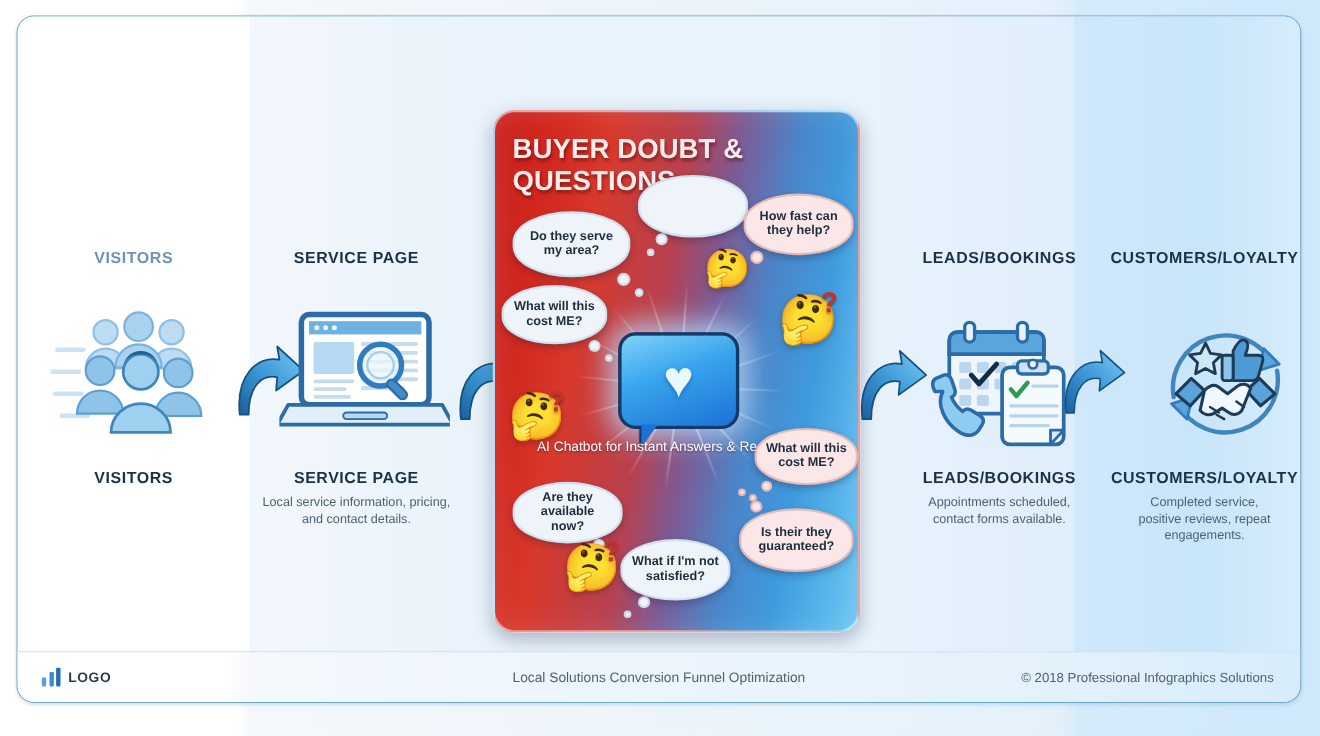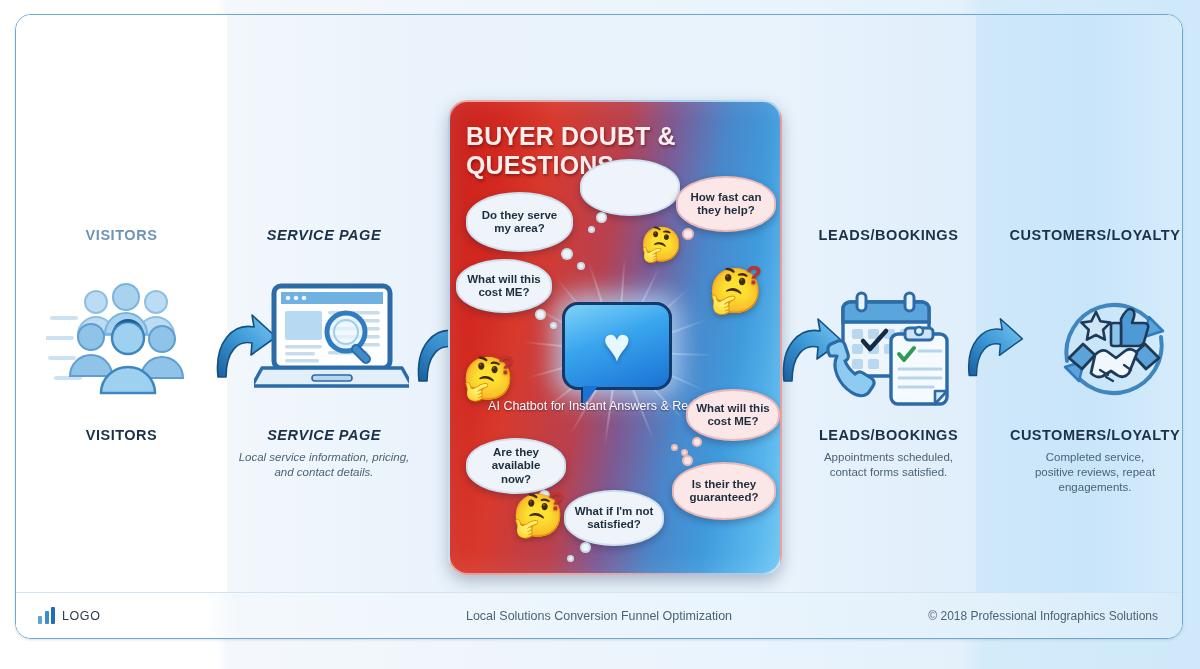--- a/index.html
+++ b/index.html
@@ -51,21 +51,21 @@
     display: flex; align-items: center;
   }
   #footer .logo-wrap {
     position: absolute; left: 22px; display: flex; align-items: center; gap: 7px;
   }
   .logo-bars { display: flex; align-items: flex-end; gap: 2.5px; height: 17px; }
   .logo-bars i { display: block; width: 4px; border-radius: 1px; background: #2f7fc4; }
   .logo-bars i:nth-child(1){ height: 8px;  background:#5aa3d8; }
   .logo-bars i:nth-child(2){ height: 13px; background:#3a8ccb; }
   .logo-bars i:nth-child(3){ height: 17px; background:#1f6fb6; }
-  .logo-text { font-size: 12.5px; font-weight: normal; letter-spacing: .6px; color:#2a3b4c; }
+  .logo-text { font-size: 12.5px; font-weight: bold; letter-spacing: .6px; color:#2a3b4c; }
   #footer .foot-center {
     position: absolute; left: 0; right: 0; text-align: center;
     font-size: 12.5px; color: #4a6476;
   }
   #footer .foot-right {
     position: absolute; right: 24px; font-size: 12px; color: #4a6476;
   }
 
   
   #stage { position: absolute; left: 0; top: 0; right: 0; bottom: 46px; }
@@ -235,21 +235,21 @@
             <linearGradient id="ag1" x1="0" y1="1" x2="1" y2="0">
               <stop offset="0" stop-color="#1a5f9e"></stop>
                 <stop offset=".5" stop-color="#3e9ad8"></stop>
               <stop offset="1" stop-color="#7cc8f2"></stop>
             </linearGradient>
           </defs>
           <path d="M10 66 C6 30 26 12 46 16 L44 4 L68 26 L43 44 L44 32 C30 29 18 40 18 66 Z" fill="url(#ag1)" stroke="#14507f" stroke-width="1.6" stroke-linejoin="round"></path>
         </svg>
       </div>
 
-      <div class="stage-col" style="left:211px;width:194px;font-style:italic;">
+      <div class="stage-col" style="left:211px;width:194px;">
         <div class="label-top" style="top:212px;color:#1b3148;">SERVICE PAGE</div>
 
         <div class="icon-stage" style="left:27px;top:265px;width:155px;height:120px;">
           <svg viewBox="0 0 155 120" width="155" height="120">
 
             <rect x="20" y="6" width="116" height="82" rx="7" fill="#ffffff" stroke="#2a6ba8" stroke-width="5"></rect>
             <rect x="27" y="12" width="102" height="12" fill="#6fb2e2"></rect>
             <circle cx="34" cy="18" r="2.3" fill="#e9f4fc"></circle>
               <circle cx="42" cy="18" r="2.3" fill="#e9f4fc"></circle>
             <circle cx="50" cy="18" r="2.3" fill="#e9f4fc"></circle>
@@ -385,21 +385,21 @@
             <linearGradient id="ag3" x1="0" y1="1" x2="1" y2="0">
               <stop offset="0" stop-color="#1a5f9e"></stop>
                 <stop offset=".5" stop-color="#3e9ad8"></stop>
               <stop offset="1" stop-color="#7cc8f2"></stop>
             </linearGradient>
           </defs>
           <path d="M10 66 C6 30 26 12 46 16 L44 4 L68 26 L43 44 L44 32 C30 29 18 40 18 66 Z" fill="url(#ag3)" stroke="#14507f" stroke-width="1.6" stroke-linejoin="round"></path>
         </svg>
       </div>
 
-      <div class="stage-col" style="left:785px;width:175px;">
+      <div class="stage-col" style="left:805px;width:175px;">
         <div class="label-top" style="top:212px;color:#1b3148;">LEADS/BOOKINGS</div>
 
         <div class="icon-stage" style="left:24px;top:275px;width:128px;height:120px;">
           <svg viewBox="0 0 128 120" width="128" height="120">
 
             <rect x="18" y="12" width="86" height="74" rx="7" fill="#eef6fc" stroke="#2a6ba8" stroke-width="3.4"></rect>
             <path d="M18 19a7 7 0 0 1 7-7h72a7 7 0 0 1 7 7v13H18z" fill="#5aa5db" stroke="#2a6ba8" stroke-width="3.4"></path>
             <rect x="32" y="3" width="9" height="18" rx="4.5" fill="#e7f2fa" stroke="#2a6ba8" stroke-width="3"></rect>
             <rect x="80" y="3" width="9" height="18" rx="4.5" fill="#e7f2fa" stroke="#2a6ba8" stroke-width="3"></rect>
             <g fill="#b9d8f0">
@@ -425,21 +425,21 @@
               <line x1="74" y1="88" x2="116" y2="88"></line>
               <line x1="74" y1="97" x2="108" y2="97"></line>
             </g>
             <path d="M110 101h12l-12 13z" fill="#dcebf7" stroke="#2a6ba8" stroke-width="2.6" stroke-linejoin="round"></path>
 
             <path d="M12 66c-6 12 2 28 14 36 7 5 14 5 18 0l4-6c2-3 1-6-2-8l-8-5c-3-2-6-1-8 1-5-4-8-8-10-13 3-1 4-4 3-7l-3-9c-1-3-4-5-7-4l-7 3c-4 2-4 7-1 12z" fill="#8ecbf0" stroke="#2a6ba8" stroke-width="3.2" stroke-linejoin="round"></path>
           </svg>
         </div>
 
         <div class="label-bottom-title" style="top:412px;">LEADS/BOOKINGS</div>
-        <div class="label-bottom-desc" style="top:435px;padding:0 6px;">Appointments scheduled, contact forms satisfied.</div>
+        <div class="label-bottom-desc" style="top:435px;padding:0 6px;">Appointments scheduled, contact forms available.</div>
       </div>
 
       <div class="arrow" style="left:944px;top:300px;width:66px;height:66px;">
         <svg viewBox="0 0 72 72" width="66" height="66">
           <defs>
             <linearGradient id="ag4" x1="0" y1="1" x2="1" y2="0">
               <stop offset="0" stop-color="#1a5f9e"></stop>
                 <stop offset=".5" stop-color="#3e9ad8"></stop>
               <stop offset="1" stop-color="#7cc8f2"></stop>
             </linearGradient>

